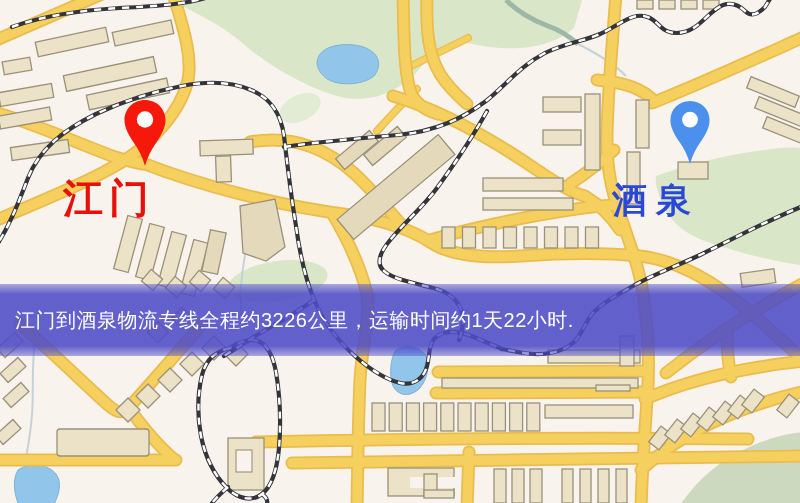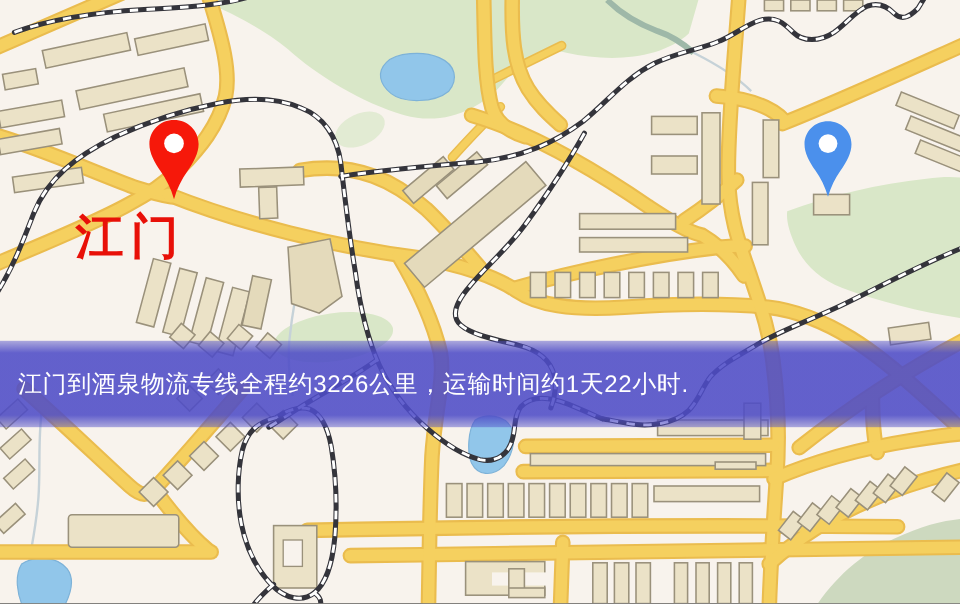--- a/index.html
+++ b/index.html
@@ -246,18 +246,19 @@
     </svg>
   </div>
   <div class="map-label label-origin" style="left:63px;top:178px;width:150px;">江门</div>
 
   <div class="marker pin pin-dest" style="left:669px;top:100px;">
     <svg width="42" height="67" viewBox="0 0 44 70">
       <path d="M22,1 C10.4,1 1.5,9.8 1.5,21 C1.5,28.5 5.5,36 11,44 C15.5,50.5 19.5,58 22,67 C24.5,58 28.5,50.5 33,44 C38.5,36 42.5,28.5 42.5,21 C42.5,9.8 33.6,1 22,1 Z"></path>
       <circle cx="22" cy="20.5" r="8.2" fill="#ffffff"></circle>
     </svg>
   </div>
+  <div class="map-label label-dest" style="left:612px;top:182px;width:150px;">酒泉</div>
 
   <div class="banner">
     <div class="banner-bg"></div>
     <span class="banner-text">江门到酒泉物流专线全程约3226公里，运输时间约1天22小时.</span>
   </div>
 </div>
 
 </body></html>

